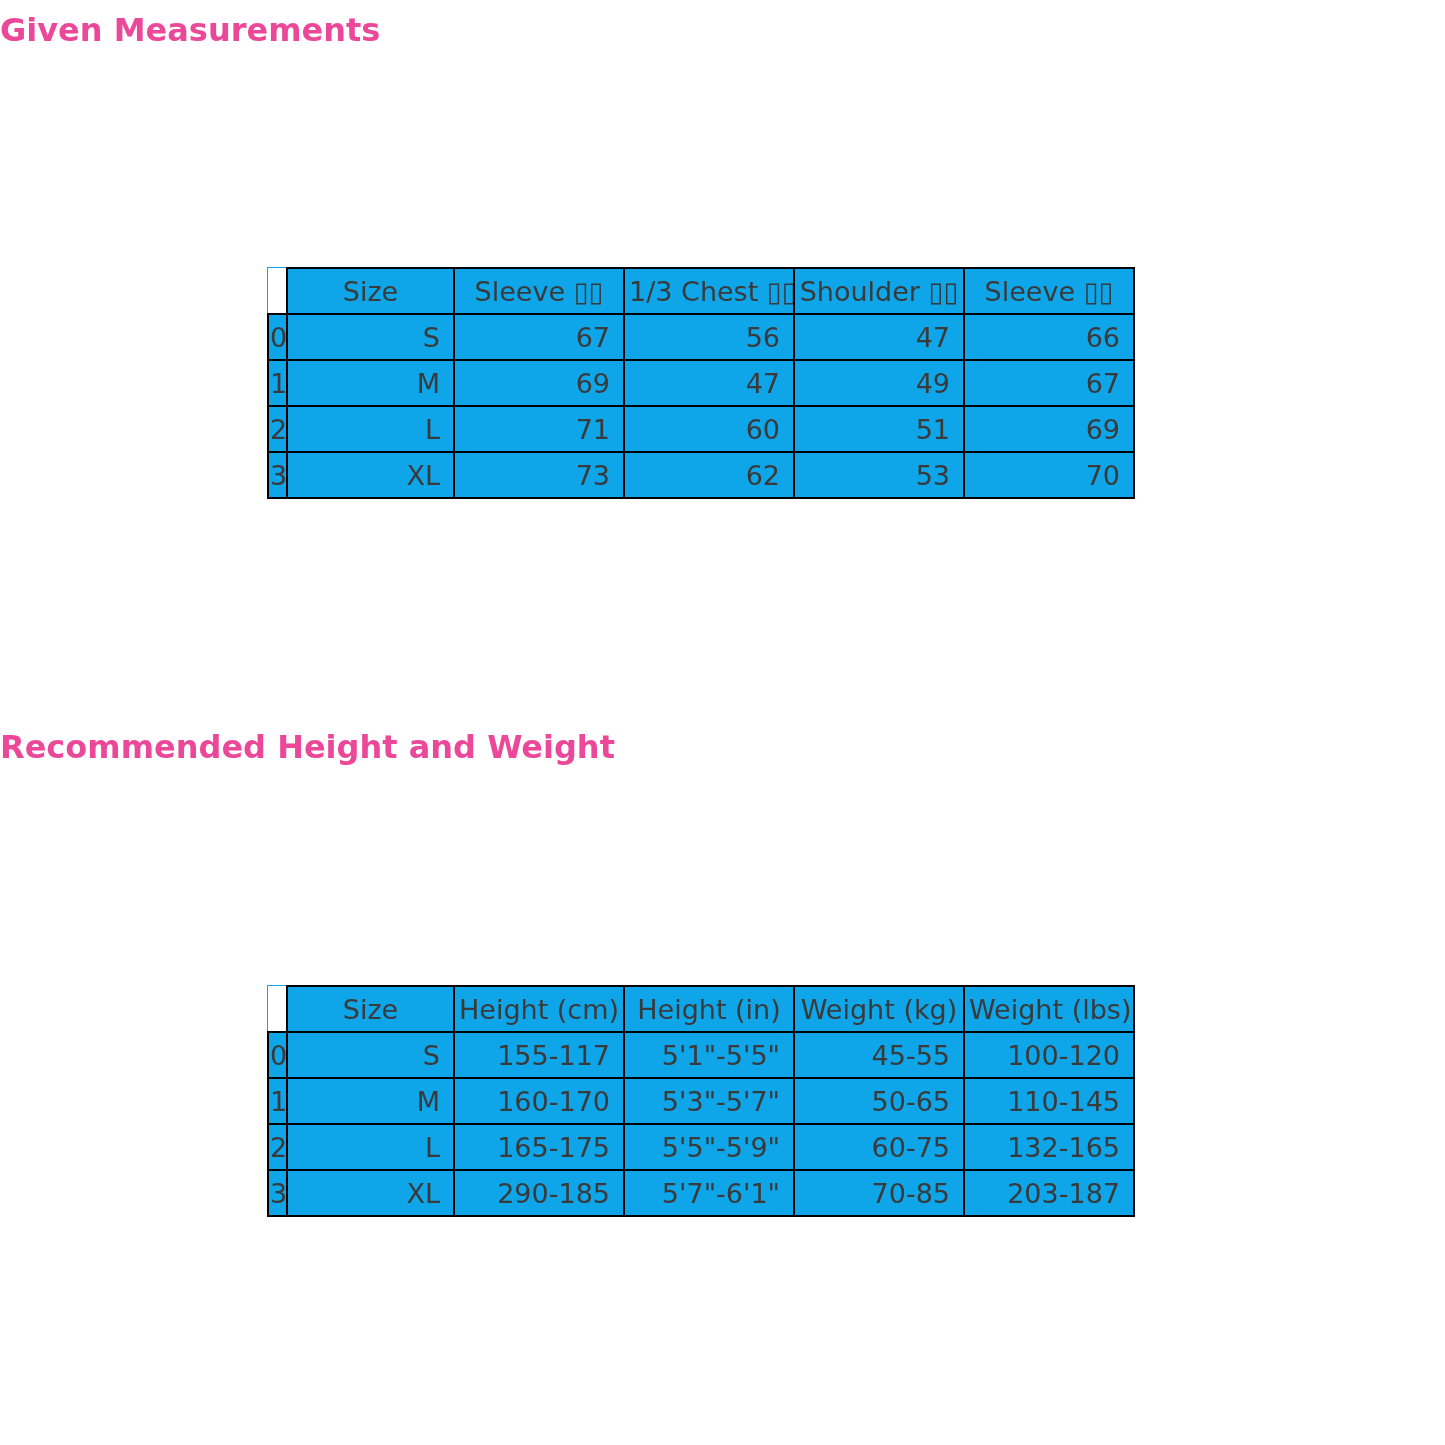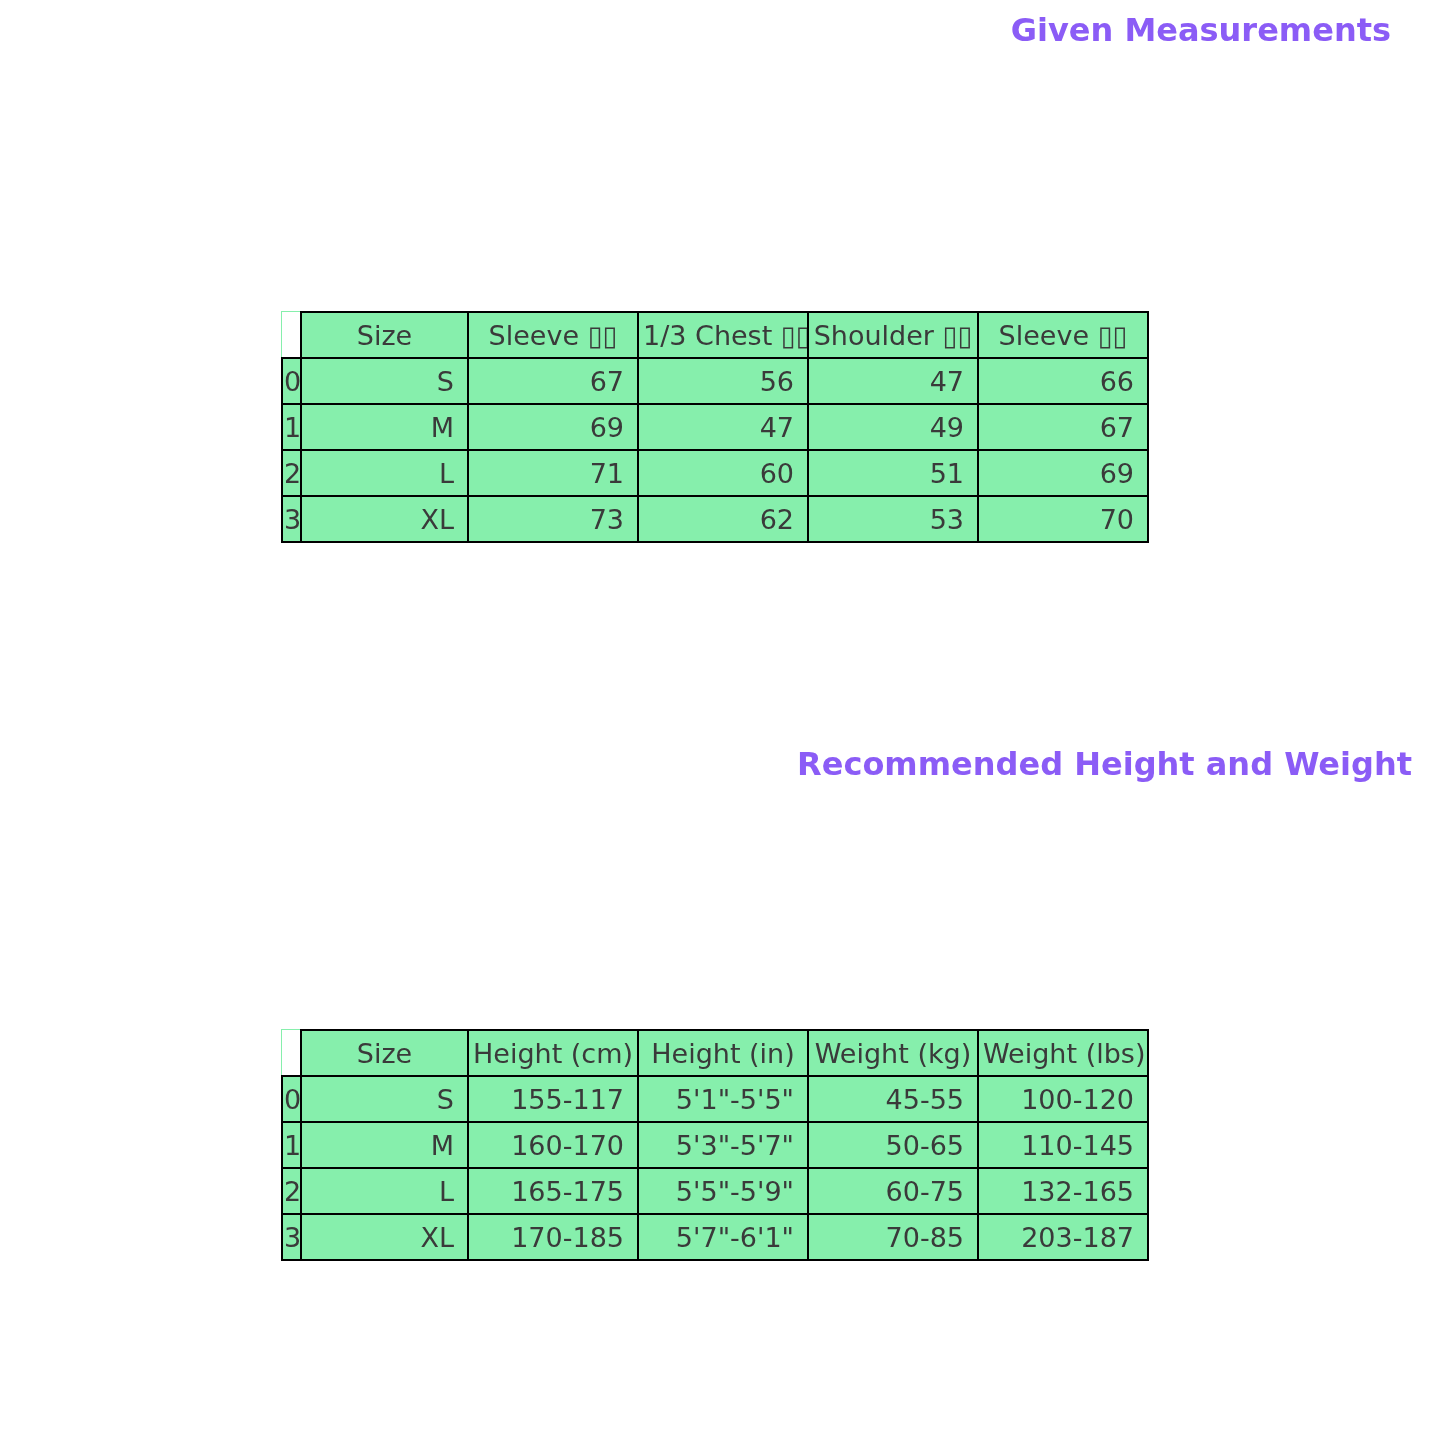--- a/index.html
+++ b/index.html
@@ -12,37 +12,36 @@
     background: #ffffff;
     font-family: "DejaVu Sans", sans-serif;
     color: #3a3a3a;
     position: relative;
     overflow: hidden;
   }
   .fig-title {
     position: absolute;
     left: 0;
     width: 1391px;
-    text-align: right;
+    text-align: left;
     font-size: 32px;
     font-weight: bold;
-    color: #8b5cf6;
+    color: #ec4899;
     line-height: 40px;
   }
   #title-1 { top: 10px; }
-  #title-2 { top: 744px; margin-left: 21px; }
+  #title-2 { top: 727px; }
 
   table.mpl-table {
     position: absolute;
-    left: 281px;
+    left: 267px;
     border-collapse: collapse;
     table-layout: fixed;
     width: 866px;
-    background: #86efac;
-    margin-top: 44px;
+    background: #0ea5e9;
   }
   #table-1 { top: 267px; }
   #table-2 { top: 985px; }
 
   table.mpl-table tr { height: 46px; }
 
   table.mpl-table th,
   table.mpl-table td {
     border: 2px solid #000000;
     font-size: 27px;
@@ -168,19 +167,19 @@
     <td class="idx">2</td>
     <td class="val">L</td>
     <td class="val">165-175</td>
     <td class="val">5'5"-5'9"</td>
     <td class="val">60-75</td>
     <td class="val">132-165</td>
   </tr>
   <tr>
     <td class="idx">3</td>
     <td class="val">XL</td>
-    <td class="val">170-185</td>
+    <td class="val">290-185</td>
     <td class="val">5'7"-6'1"</td>
     <td class="val">70-85</td>
     <td class="val">203-187</td>
   </tr>
 </tbody>
   </table>
 
 </body></html>

